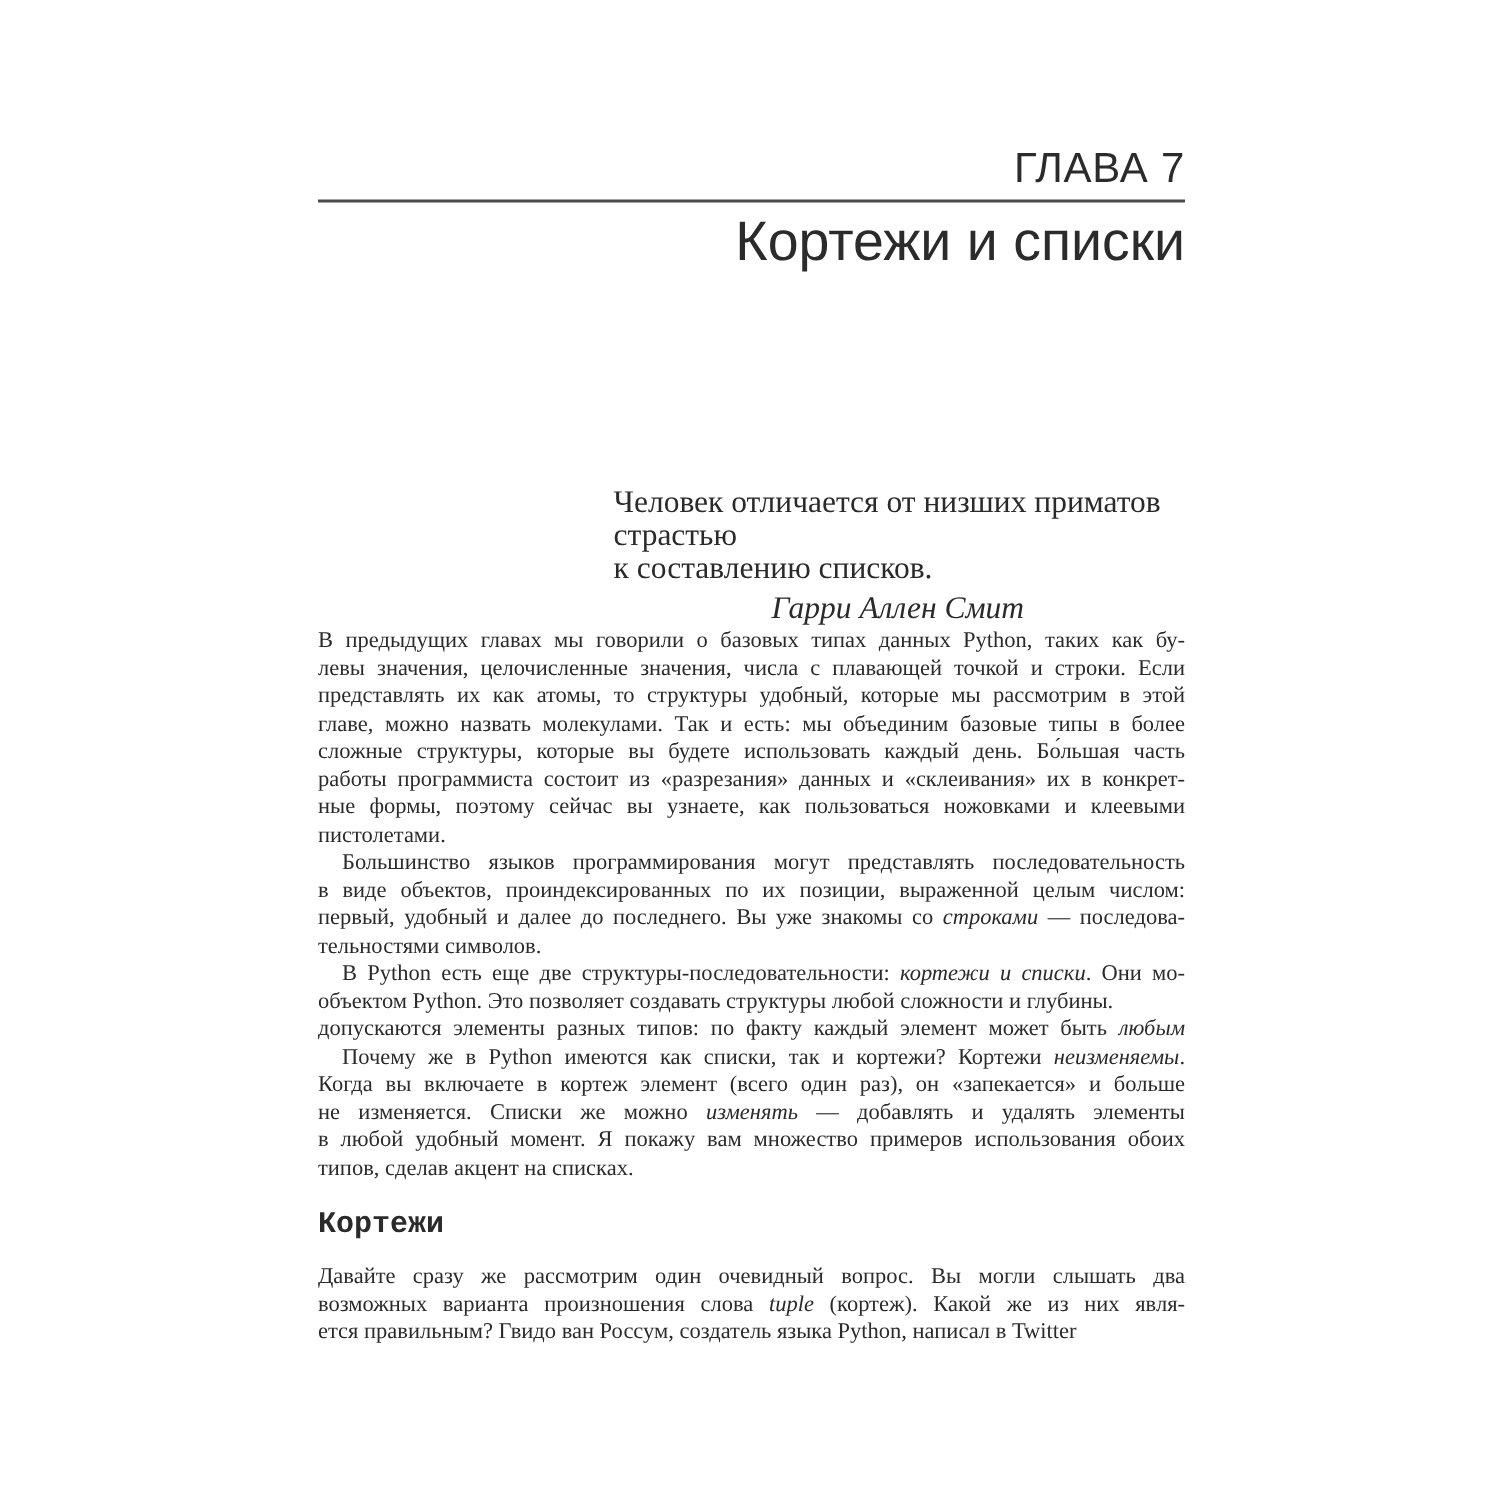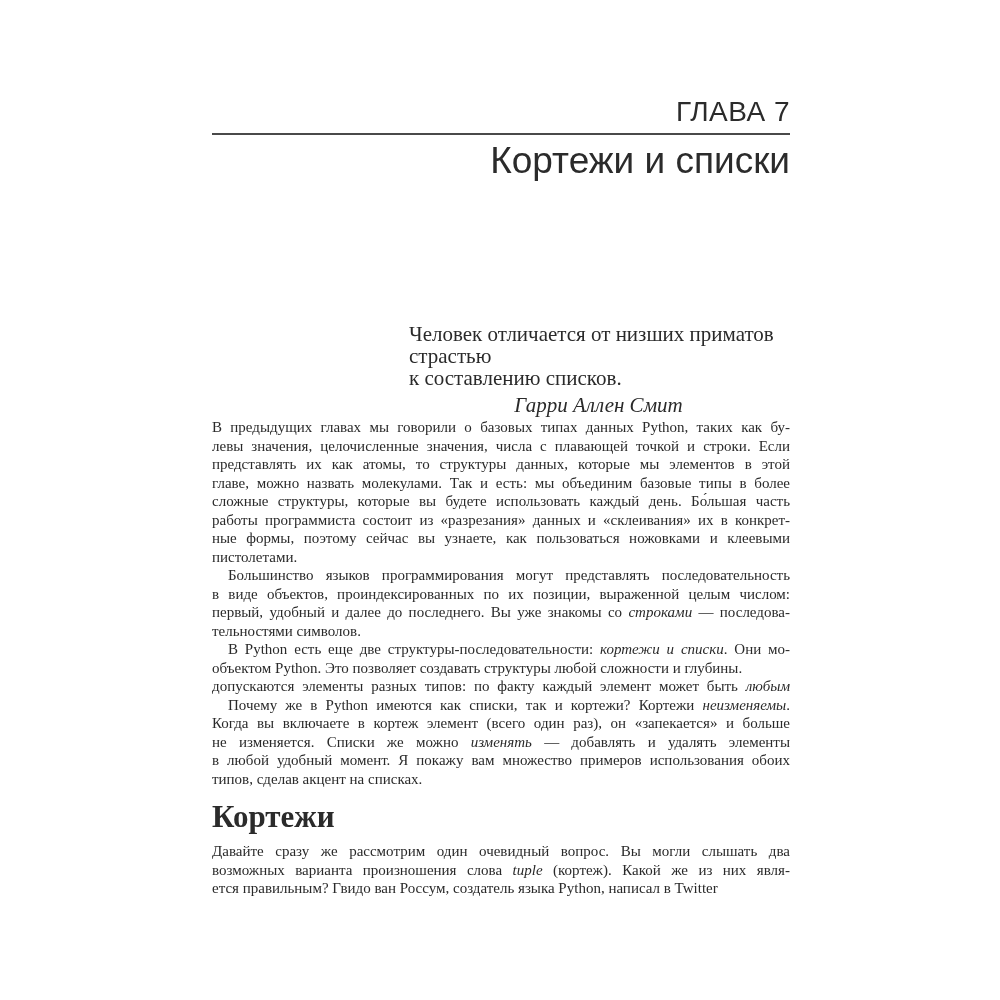--- a/index.html
+++ b/index.html
@@ -35,23 +35,23 @@
   .ep-attrib { margin-top: 5px; text-align: center; font-style: italic; padding-right: 2px; }
 
   .body { margin-top: 2px; font-size: 15px; line-height: 18.5px; }
   .para { margin: 0; }
   .line { text-align: justify; text-align-last: justify; white-space: normal; }
   .line.last { text-align-last: left; }
   .line.indent { padding-left: 16px; }
   em { font-style: italic; }
 
   .section-heading {
-    font-family: Liberation Serif, serif;
+    font-family: Liberation Mono, monospace;
     font-weight: 700;
-    font-size: 31px; line-height: 32px;
+    font-size: 20px; line-height: 32px;
     color: #2b2b2b;
     margin: 13px 0 9px 0;
   }
 </style>
 </head>
 <body>
 
 <div class="page">
   <div class="column">
 
@@ -66,21 +66,21 @@
           <div>Человек отличается от низших приматов страстью</div>
           <div>к составлению списков.</div>
         </div>
       <div class="ep-attrib">Гарри Аллен Смит</div>
     </blockquote>
 
     <main class="body" id="content">
         <div class="para">
           <div class="line"><span>В предыдущих главах мы говорили о базовых типах данных Python, таких как бу-</span></div>
           <div class="line"><span>левы значения, целочисленные значения, числа с плавающей точкой и строки. Если</span></div>
-          <div class="line"><span>представлять их как атомы, то структуры данных, которые мы элементов в этой</span></div>
+          <div class="line"><span>представлять их как атомы, то структуры удобный, которые мы рассмотрим в этой</span></div>
           <div class="line"><span>главе, можно назвать молекулами. Так и есть: мы объединим базовые типы в более</span></div>
           <div class="line"><span>сложные структуры, которые вы будете использовать каждый день. Бо́льшая часть</span></div>
           <div class="line"><span>работы программиста состоит из «разрезания» данных и «склеивания» их в конкрет-</span></div>
           <div class="line"><span>ные формы, поэтому сейчас вы узнаете, как пользоваться ножовками и клеевыми</span></div>
           <div class="line last"><span>пистолетами.</span></div>
         </div>
         <div class="para">
           <div class="line indent"><span>Большинство языков программирования могут представлять последовательность</span></div>
           <div class="line"><span>в виде объектов, проиндексированных по их позиции, выраженной целым числом:</span></div>
           <div class="line"><span>первый, удобный и далее до последнего. Вы уже знакомы со </span><em>строками</em><span> — последова-</span></div>

